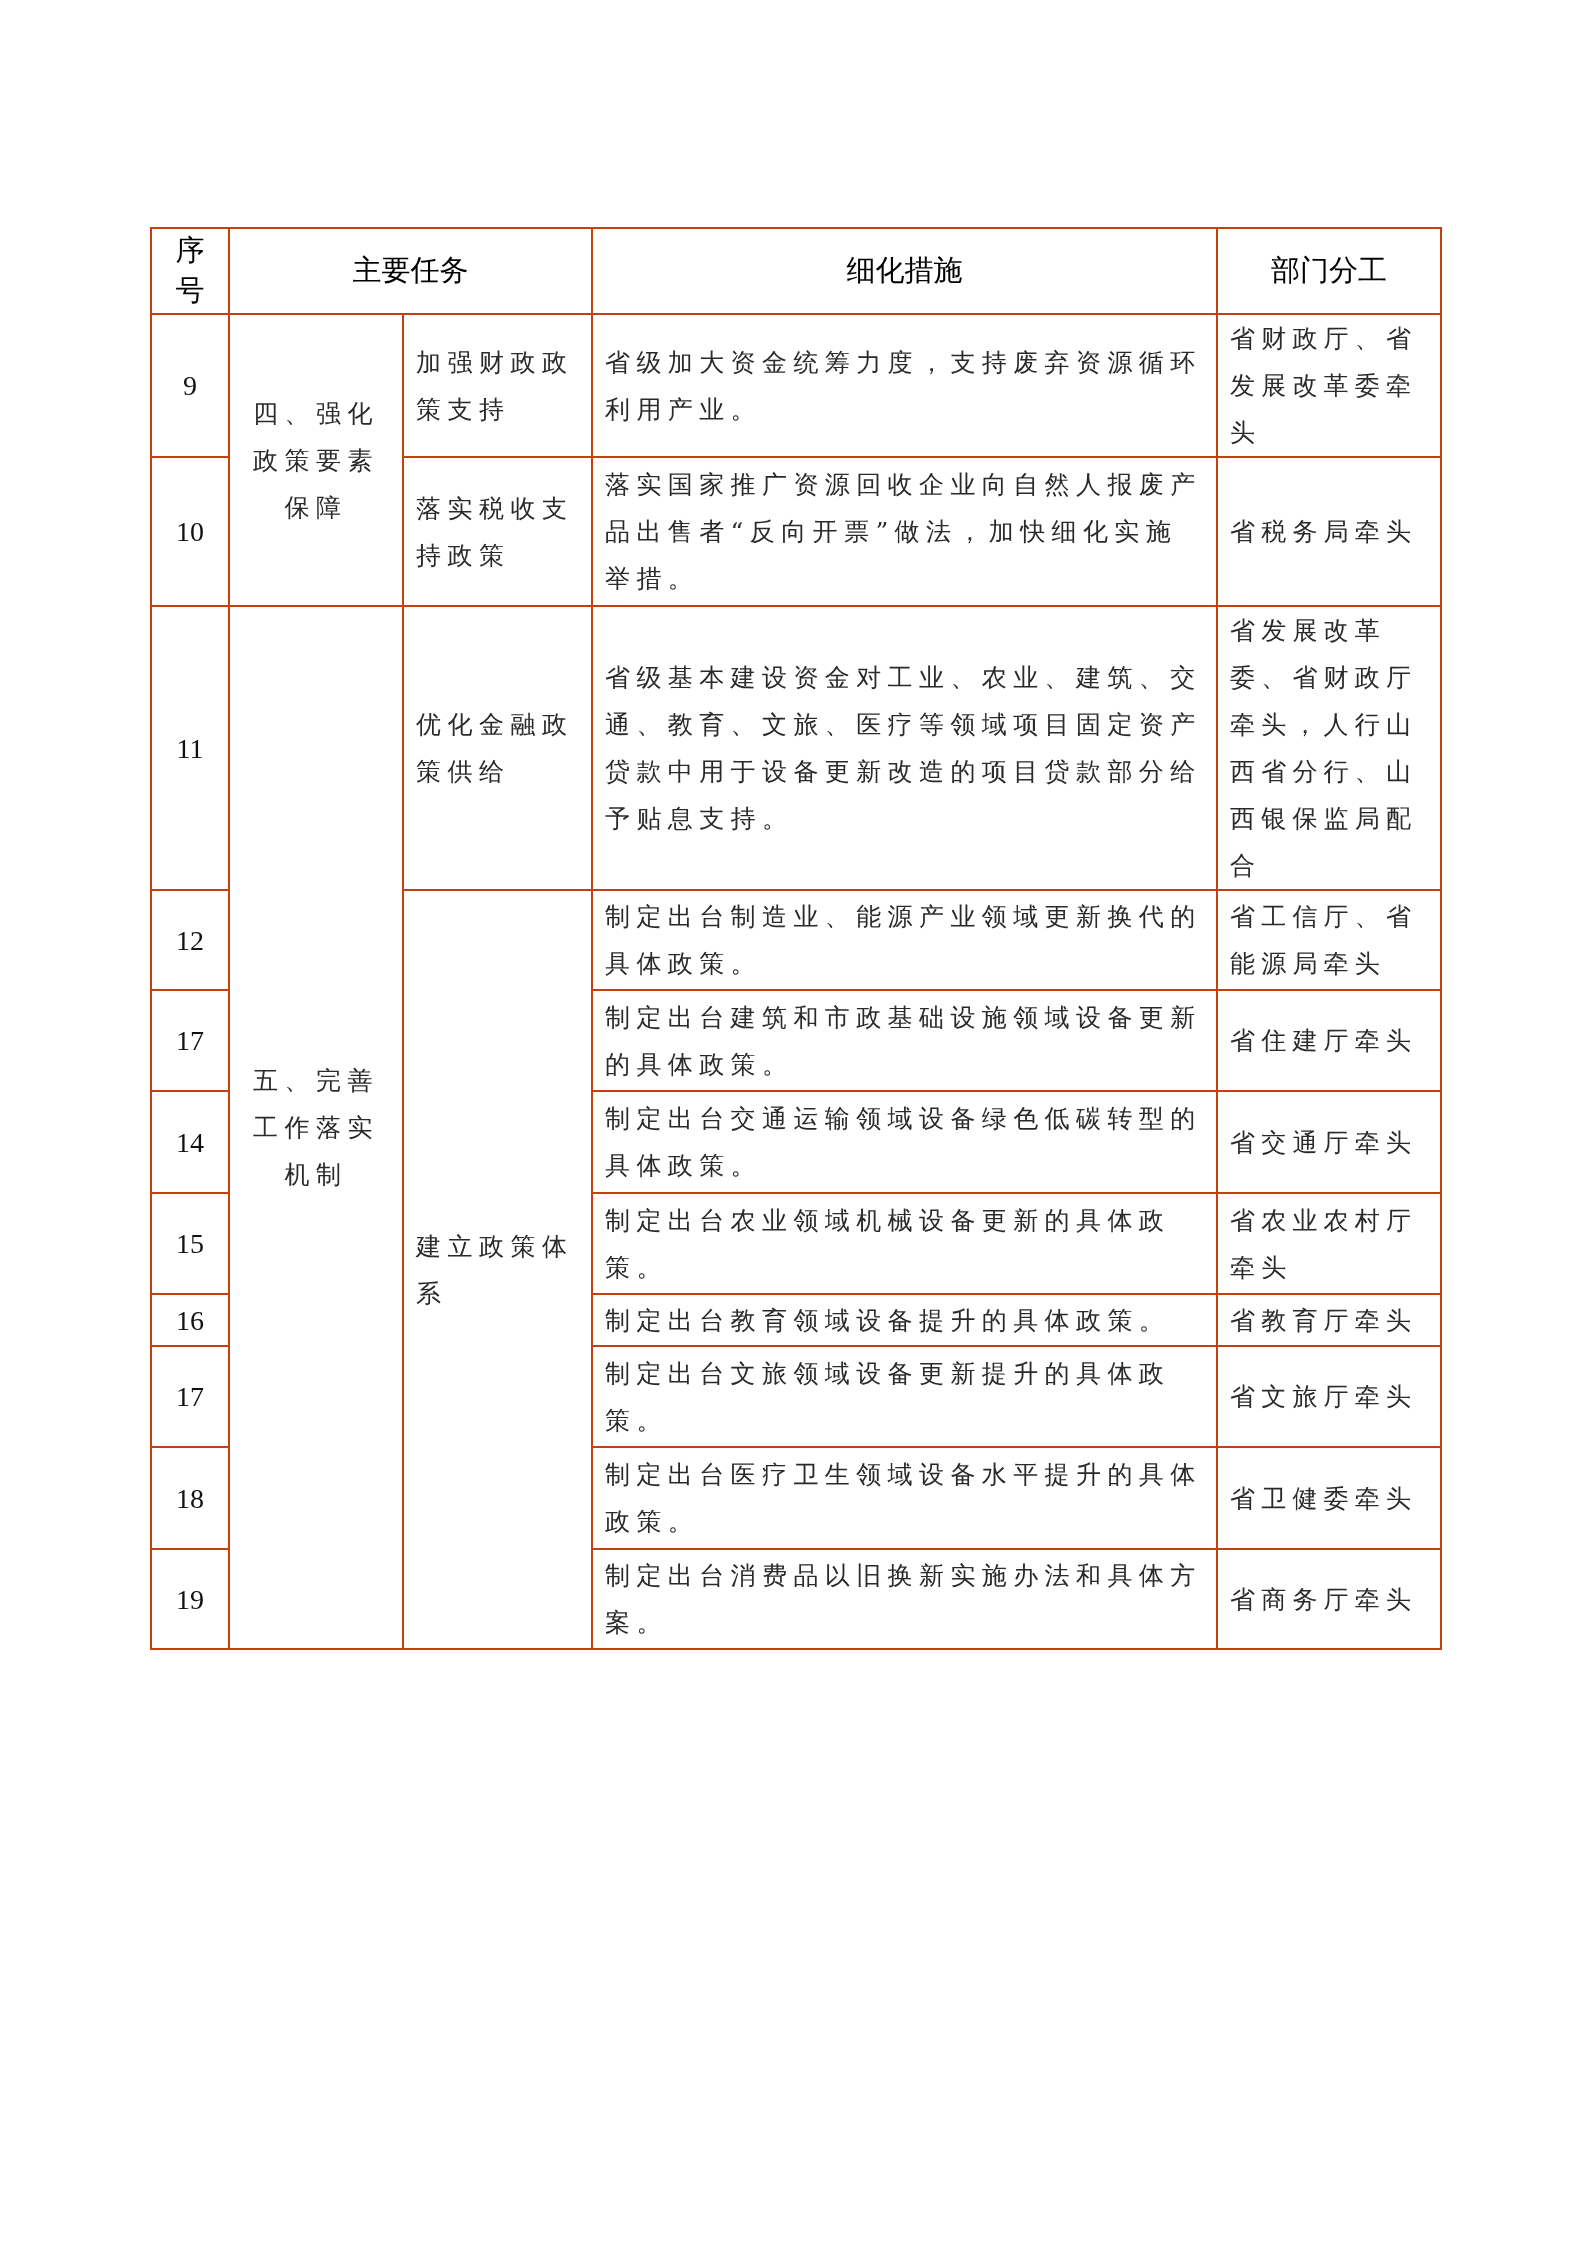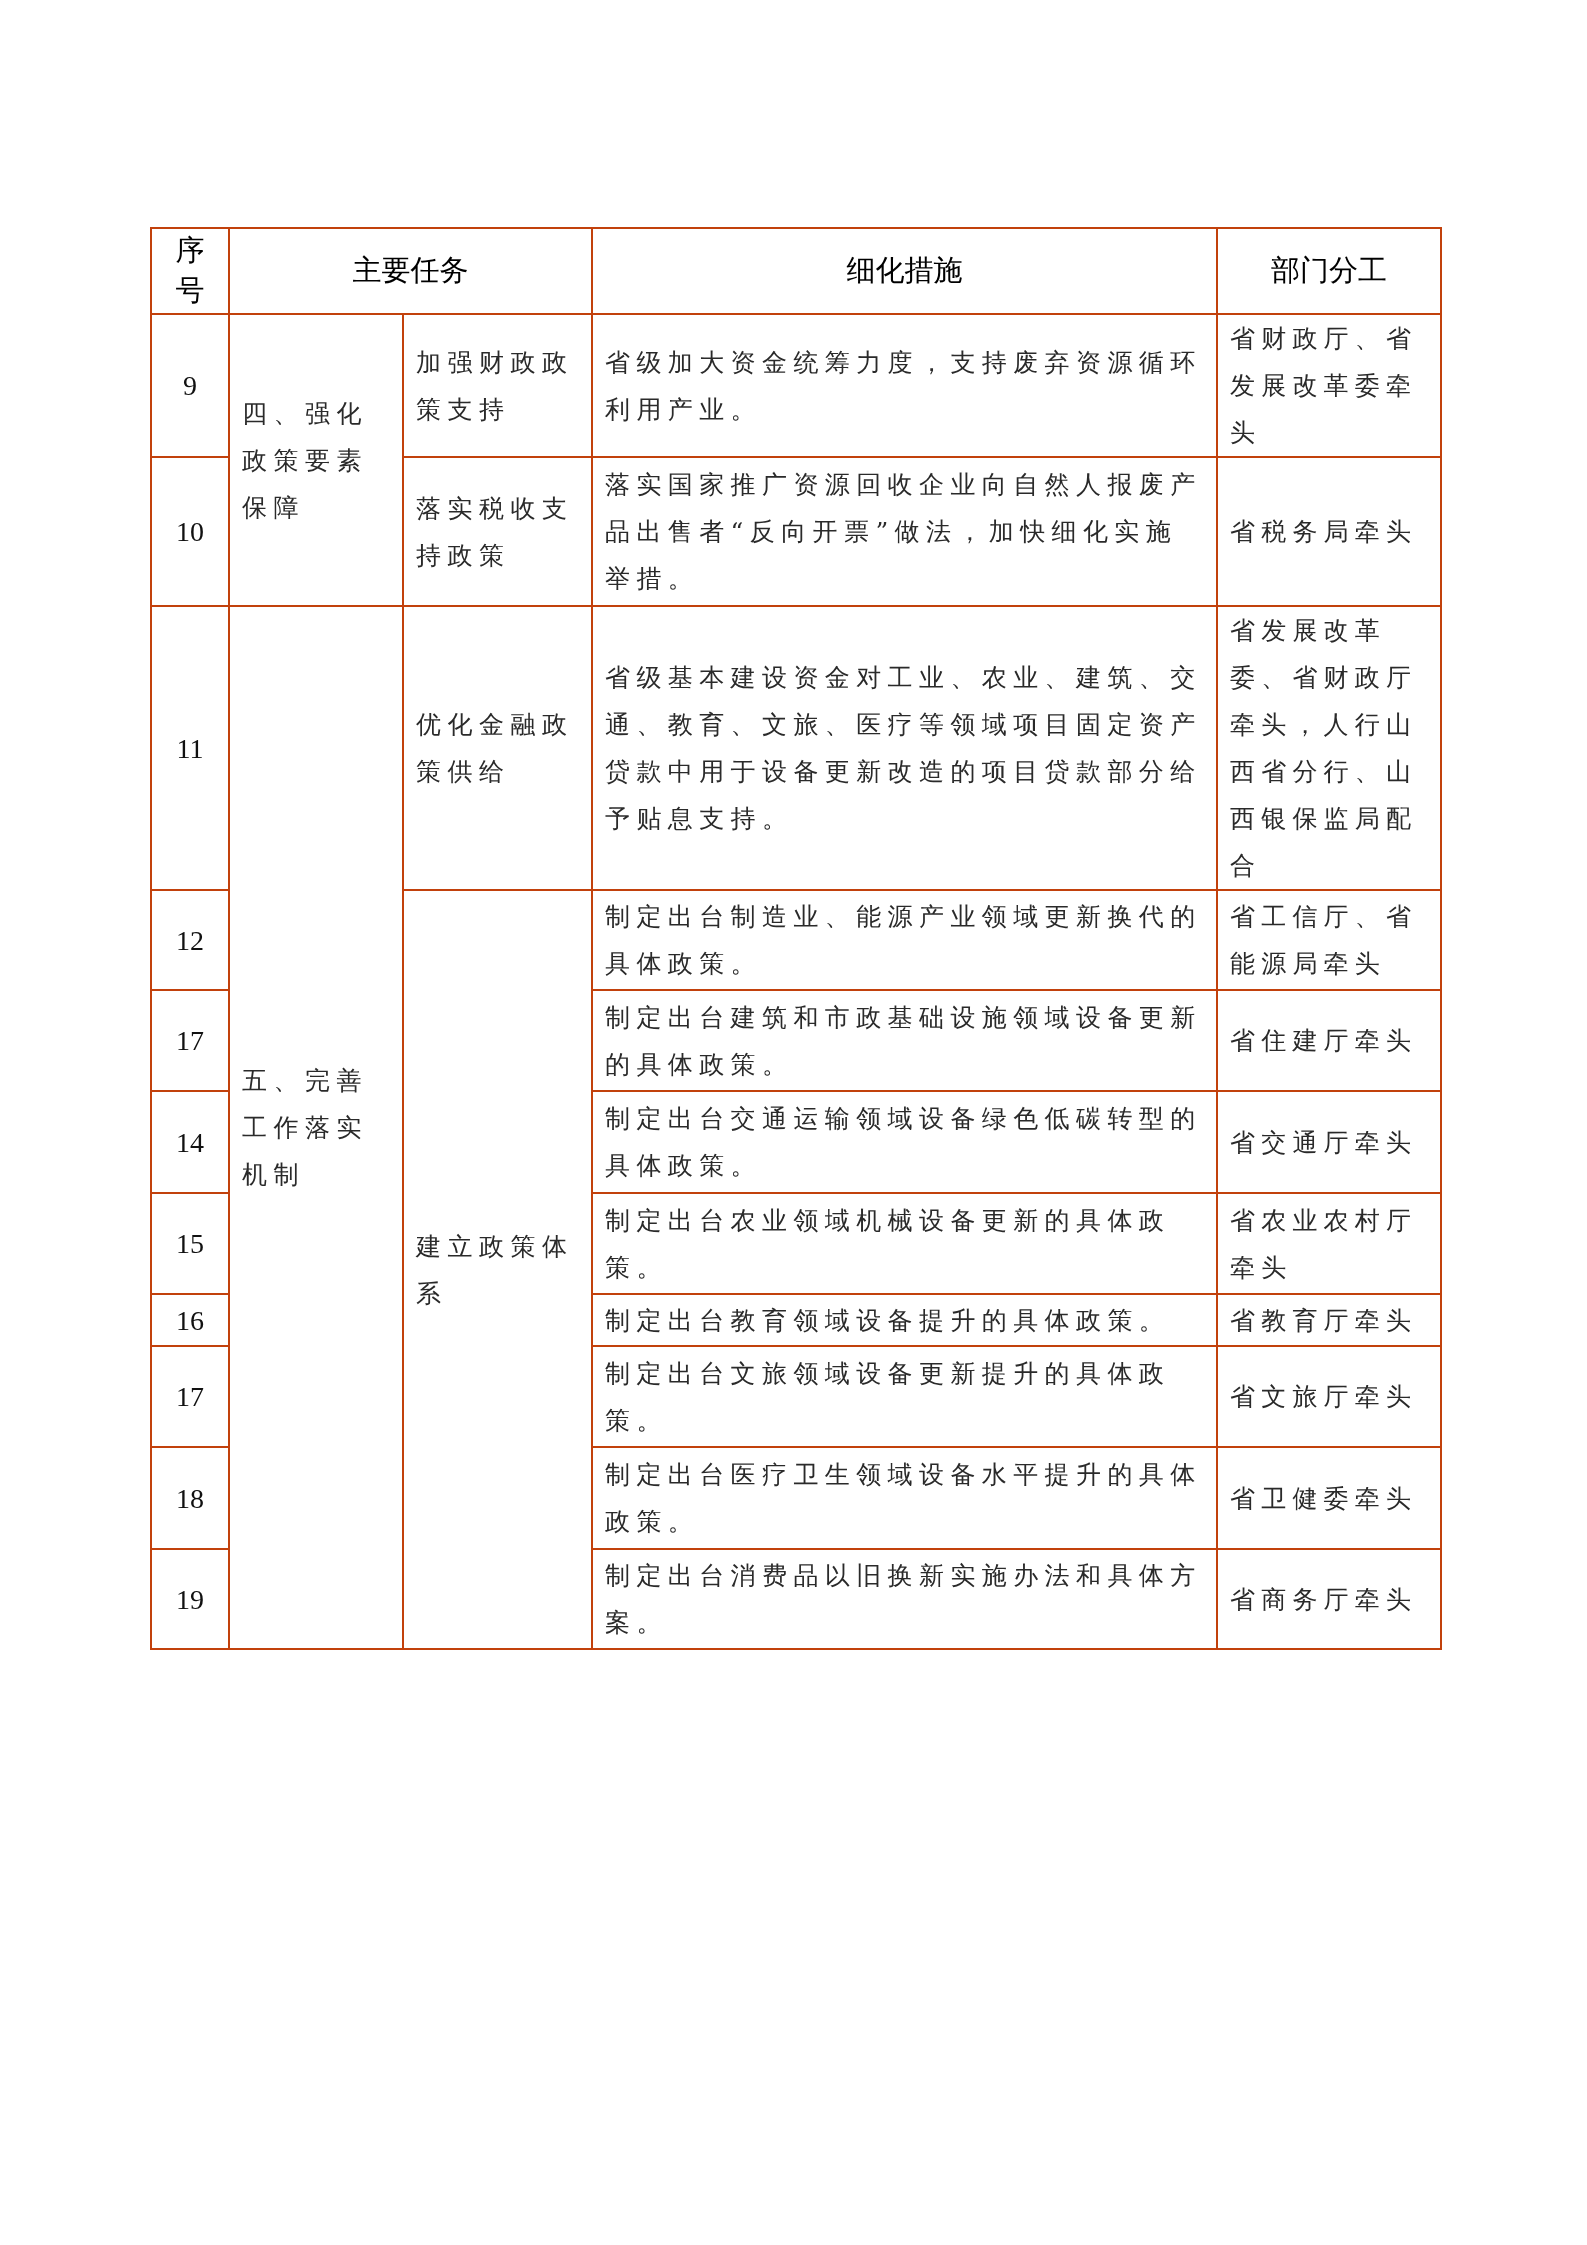--- a/index.html
+++ b/index.html
@@ -37,21 +37,21 @@
   td.num {
     text-align:center;
     letter-spacing:0;
     font-family:"Liberation Serif","DejaVu Serif",serif;
     font-size:28px;
     color:#111;
     padding:0;
   }
   td.measure { letter-spacing:6.4px; padding-left:4px; padding-right:2px; }
   td.dept { letter-spacing:6.2px; padding-left:3px; padding-right:0; }
-  td.task { padding-left:6px; }
+  td.task { padding-left:6px;text-align:center; }
   td.sub { padding-left:4px;border-radius:22px; }
 </style>
 </head>
 <body>
 
 <div class="page">
   <table class="policy">
     <colgroup>
       <col style="width:78px">
       <col style="width:174px">

